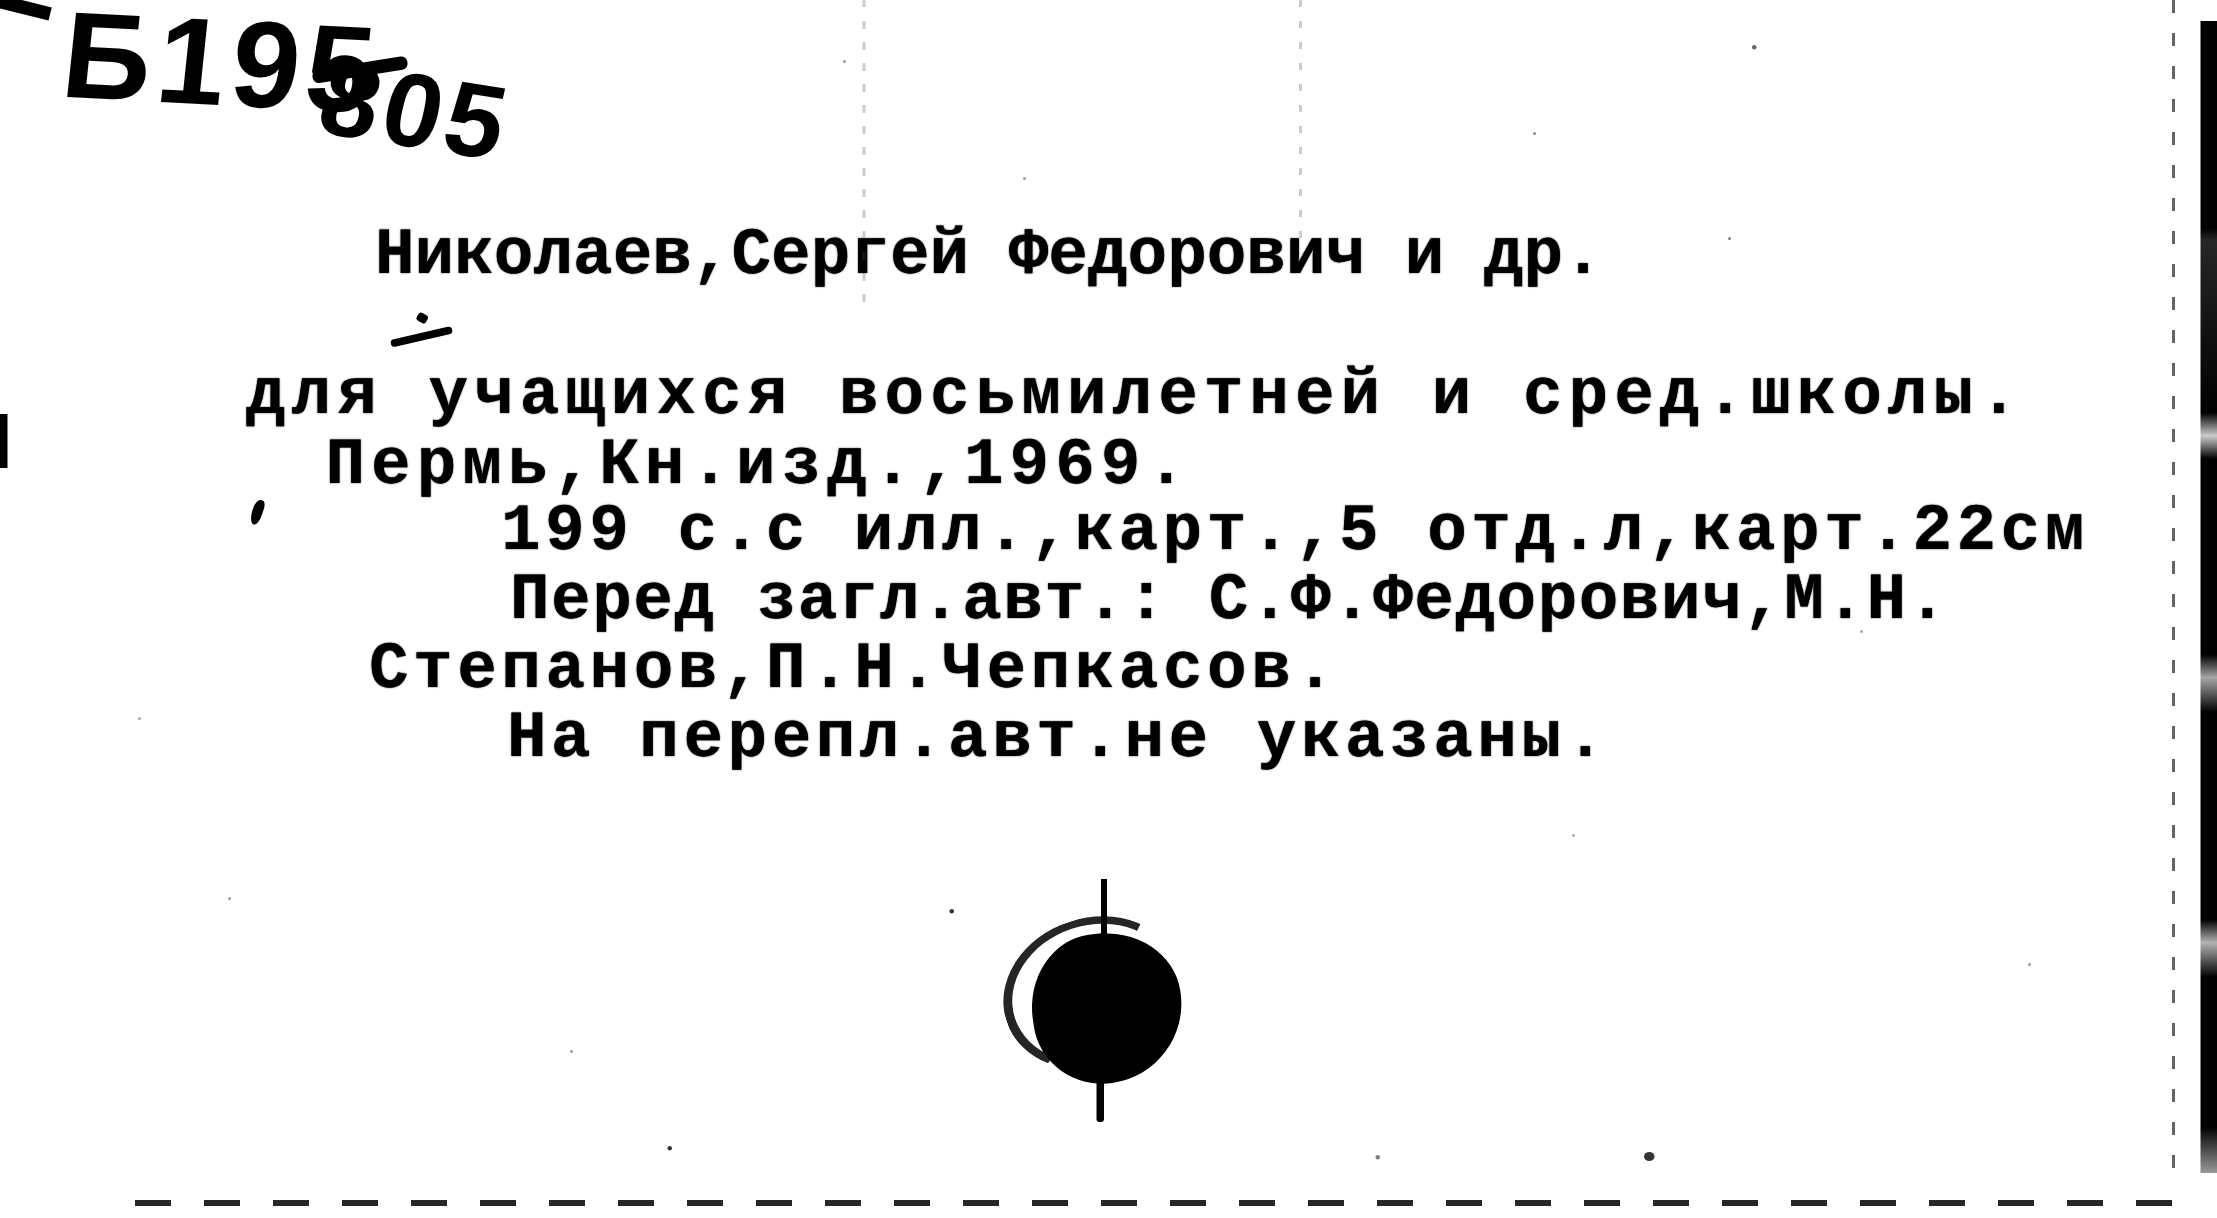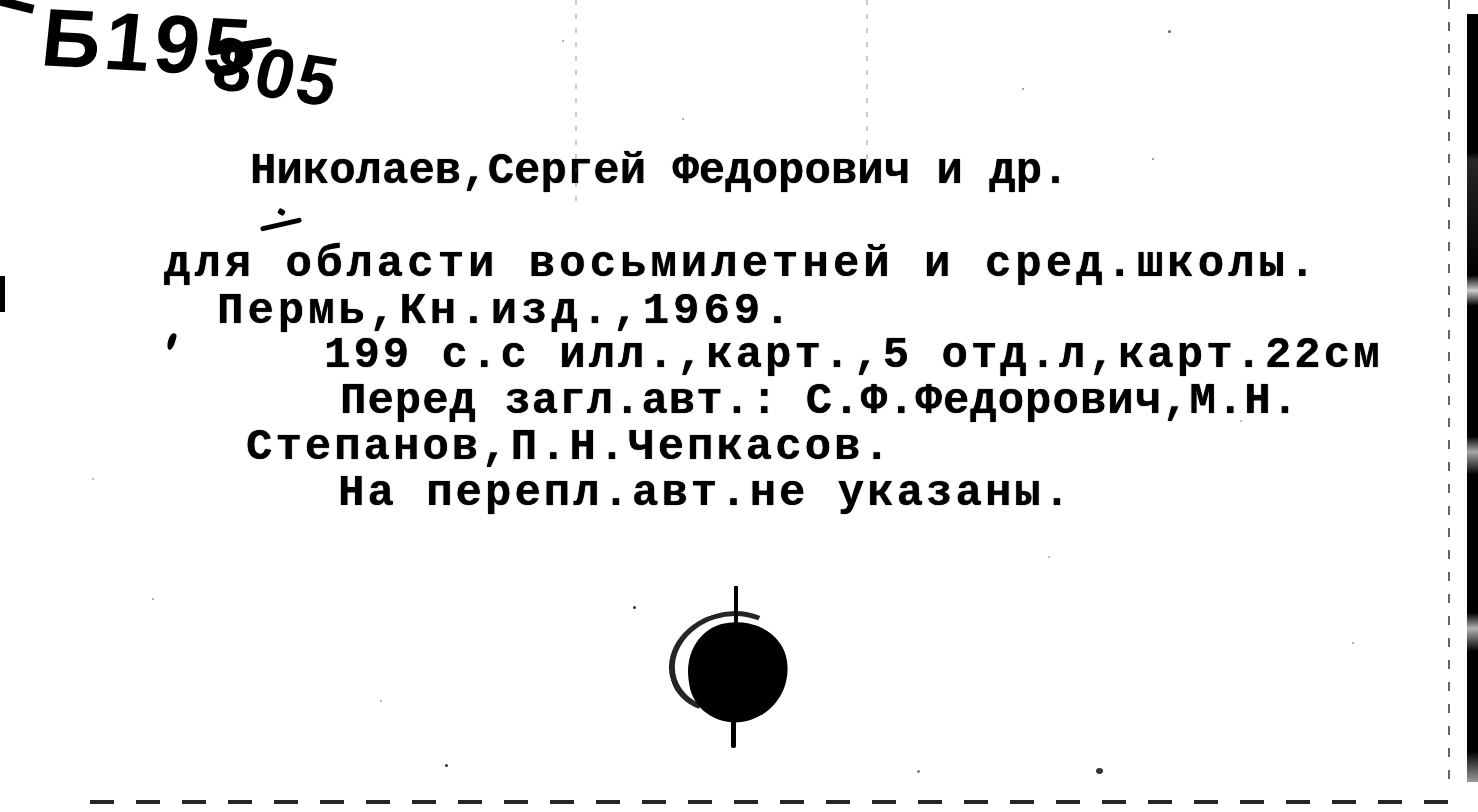--- a/index.html
+++ b/index.html
@@ -37,21 +37,21 @@
   .typed{
     position:absolute;
     font-size:44px;font-weight:bold;
     letter-spacing:4px;white-space:nowrap;
     text-shadow:0 0 1px #000;
   }
   .l1{left:250px;top:146px;letter-spacing:0px;}
   .l2{left:338px;top:192px;letter-spacing:2px;}
   .l3{left:164px;top:239px;letter-spacing:4px;}
   .l4{left:172px;top:286px;letter-spacing:4px;margin-left:45px;}
-  .l5{left:324px;top:330px;letter-spacing:3px;}
+  .l5{left:334px;top:330px;letter-spacing:3px;}
   .l6{left:340px;top:376px;letter-spacing:1px;}
   .l7{left:246px;top:422px;letter-spacing:3px;}
   .l8{left:338px;top:468px;letter-spacing:3px;}
 
   
   .tick{position:absolute;left:260px;top:222px;width:42px;height:5px;background:#000;
         transform:rotate(-13deg);border-radius:3px;}
   .tick-dot{position:absolute;left:278px;top:209px;width:7px;height:6px;background:#000;
         transform:rotate(30deg);border-radius:2px;}
   
@@ -104,21 +104,21 @@
 
 <div class="scan">
 
   <div class="callnum">
     <span class="callnum-top">Б195</span>
     <span class="callnum-bar"></span>
     <span class="callnum-bottom">805</span>
   </div>
 
   <div class="typed l1">Николаев,Сергей Федорович и др.</div>
-  <div class="typed l3">для области восьмилетней и сред.школы.</div>
+  <div class="typed l3">для учащихся восьмилетней и сред.школы.</div>
   <div class="typed l4">Пермь,Кн.изд.,1969.</div>
   <div class="typed l5">199 с.с илл.,карт.,5 отд.л,карт.22см</div>
   <div class="typed l6">Перед загл.авт.: С.Ф.Федорович,М.Н.</div>
   <div class="typed l8">На перепл.авт.не указаны.</div>
   <div class="typed l7">Степанов,П.Н.Чепкасов.</div>
 
   <span class="tick"></span>
   <span class="tick-dot"></span>
   <span class="comma-mark"></span>
 

